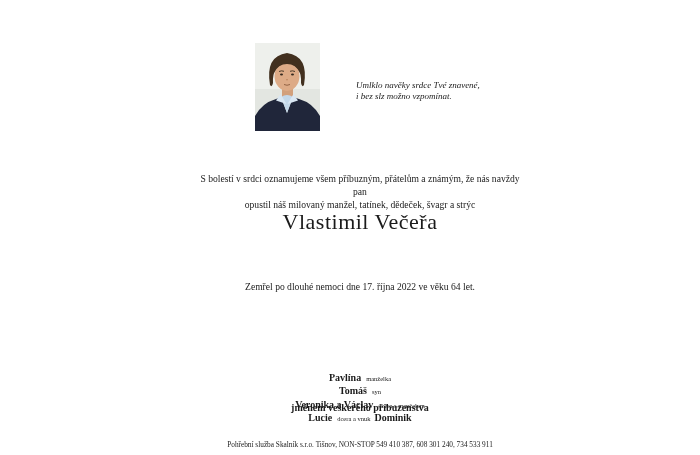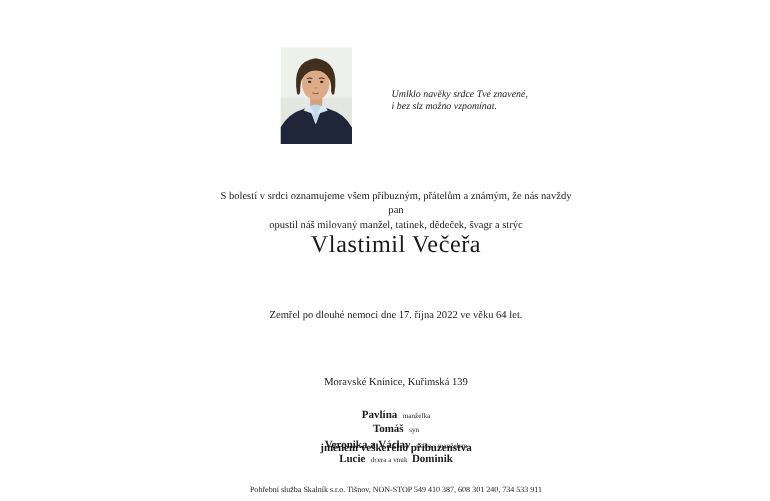--- a/index.html
+++ b/index.html
@@ -90,21 +90,20 @@
     <div>S bolestí v srdci oznamujeme všem příbuzným, přátelům a známým, že nás navždy</div>
     <div>pan</div>
     <div>opustil náš milovaný manžel, tatínek, dědeček, švagr a strýc</div>
   </div>
 
   <div class="center-block deceased-name">Vlastimil Večeřa</div>
 
   <div class="center-block death-notice">Zemřel po dlouhé nemoci dne 17. října 2022 ve věku 64 let.</div>
 
 
-  <div class="center-block address">Moravské Knínice, Kuřimská 139</div>
 
   <div class="center-block mourners">
     <div class="mourner-row">
       <span class="m-name">Pavlína</span>
       <span class="m-rel">manželka</span>
       <span class="m-name"></span>
     </div>
     <div class="mourner-row">
       <span class="m-name">Tomáš</span>
       <span class="m-rel">syn</span>

